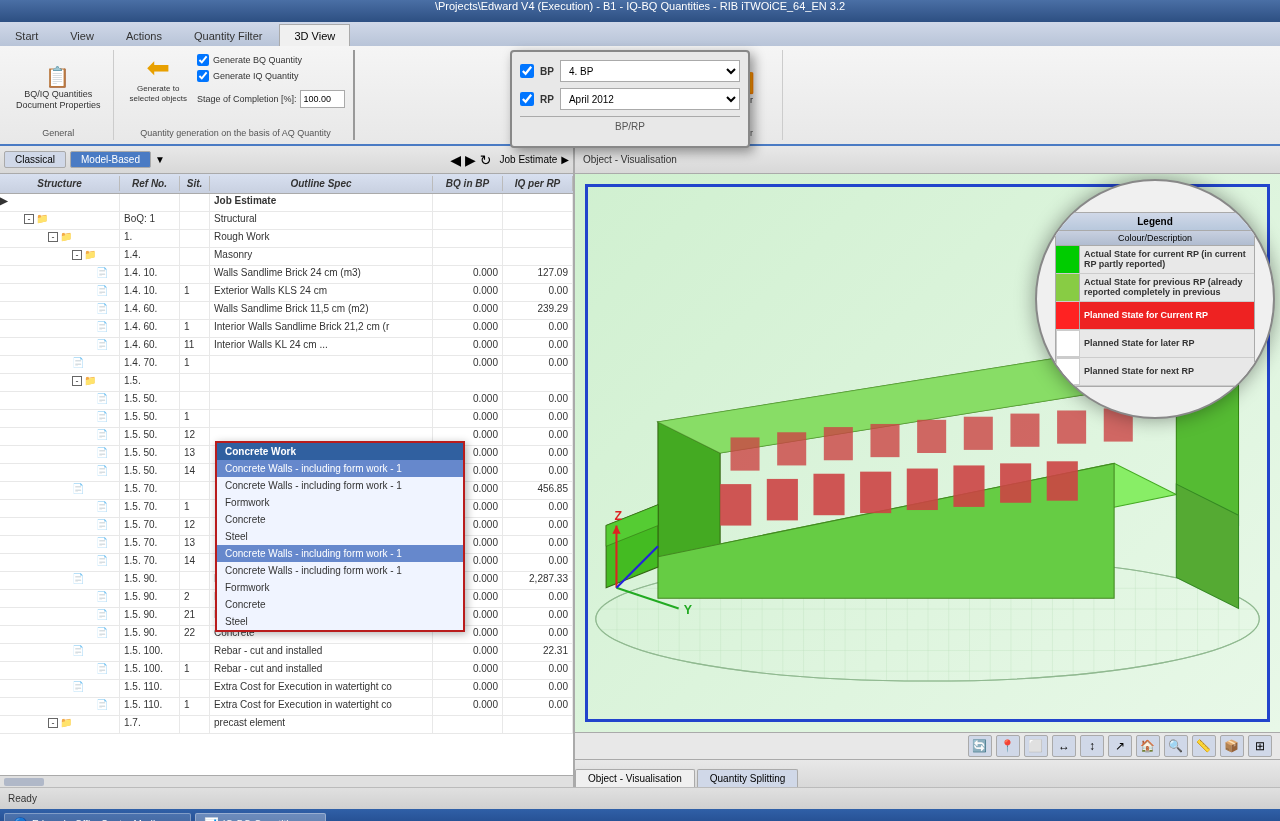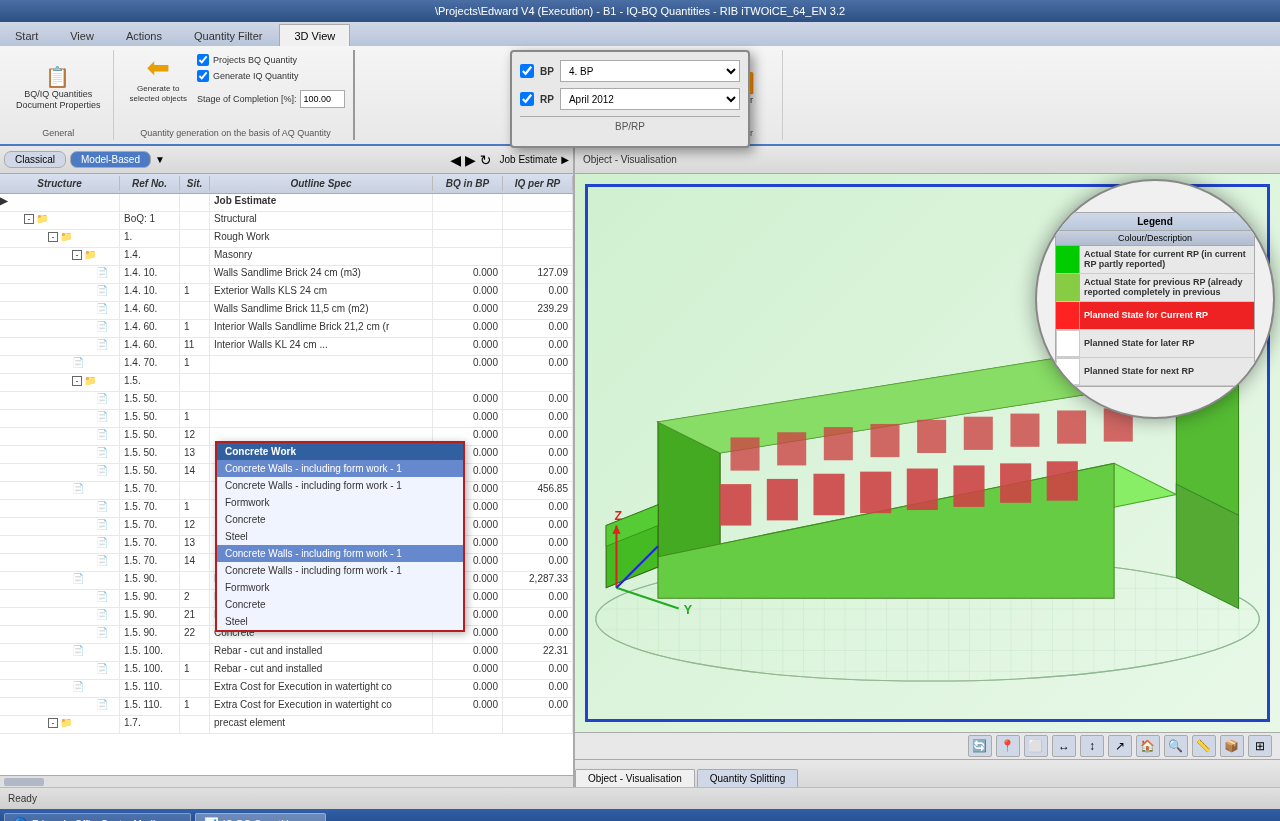--- a/index.html
+++ b/index.html
@@ -4,21 +4,21 @@
   <style>
     * { margin: 0; padding: 0; box-sizing: border-box; }
     body { font-family: 'Segoe UI', Arial, sans-serif; font-size: 11px; background: #d4d0c8; width: 1280px; height: 821px; overflow: hidden; }
 
     
     .title-bar {
       background: linear-gradient(to bottom, #4a6fa5, #2d4f82);
       color: white;
       height: 22px;
       display: flex;
-      align-items: center;
+      align-items: flex-start;
       justify-content: center;
       font-size: 11px;
       padding: 0 8px;
     }
 
     .ribbon-tabs {
       display: flex;
       background: linear-gradient(to bottom, #d0d8e8, #b8c4d8);
       height: 24px;
       align-items: flex-end;
@@ -179,21 +179,21 @@
       gap: 4px;
       border-bottom: 1px solid #aaa;
     }
 
     .tab-button {
       padding: 2px 10px;
       font-size: 10px;
       cursor: pointer;
       background: #d0d8e8;
       border: 1px solid #aaa;
-      border-radius: 7px;
+      border-radius: 2px;
     }
 
     .tab-button.active {
       background: #4a7bc4;
       color: white;
     }
 
     .table-header {
       display: grid;
       grid-template-columns: 120px 60px 30px 1fr 70px 70px;
@@ -532,21 +532,21 @@
     <div class="ribbon-group-content" style="flex-direction:column; align-items:flex-start; width:100%;">
 
       <div style="display:flex; gap:6px; align-items:flex-start;">
         <div class="ribbon-btn" style="flex-direction:column;">
           <div class="icon" style="font-size:28px; color:#e8a000;">⬅</div>
           <div class="label" style="font-size:8px; text-align:center;">Generate to<br>selected objects</div>
         </div>
         <div style="display:flex; flex-direction:column; gap:2px; padding-top:2px;">
           <div class="chk-row">
             <input type="checkbox" checked="" style="">
-            <label>Projects BQ Quantity</label>
+            <label>Generate BQ Quantity</label>
           </div>
           <div class="chk-row">
             <input type="checkbox" checked="" style="">
             <label>Generate IQ Quantity</label>
           </div>
           <div style="display:flex; align-items:center; gap:4px; margin-top:4px;">
             <label style="font-size:9px; color:#333;">Stage of Completion [%]:</label>
             <input type="text" value="100.00" style="width: 45px; height: 18px; font-size: 9px; border: 1px solid rgb(170, 170, 170); padding: 0px 2px;">
           </div>
         </div>

